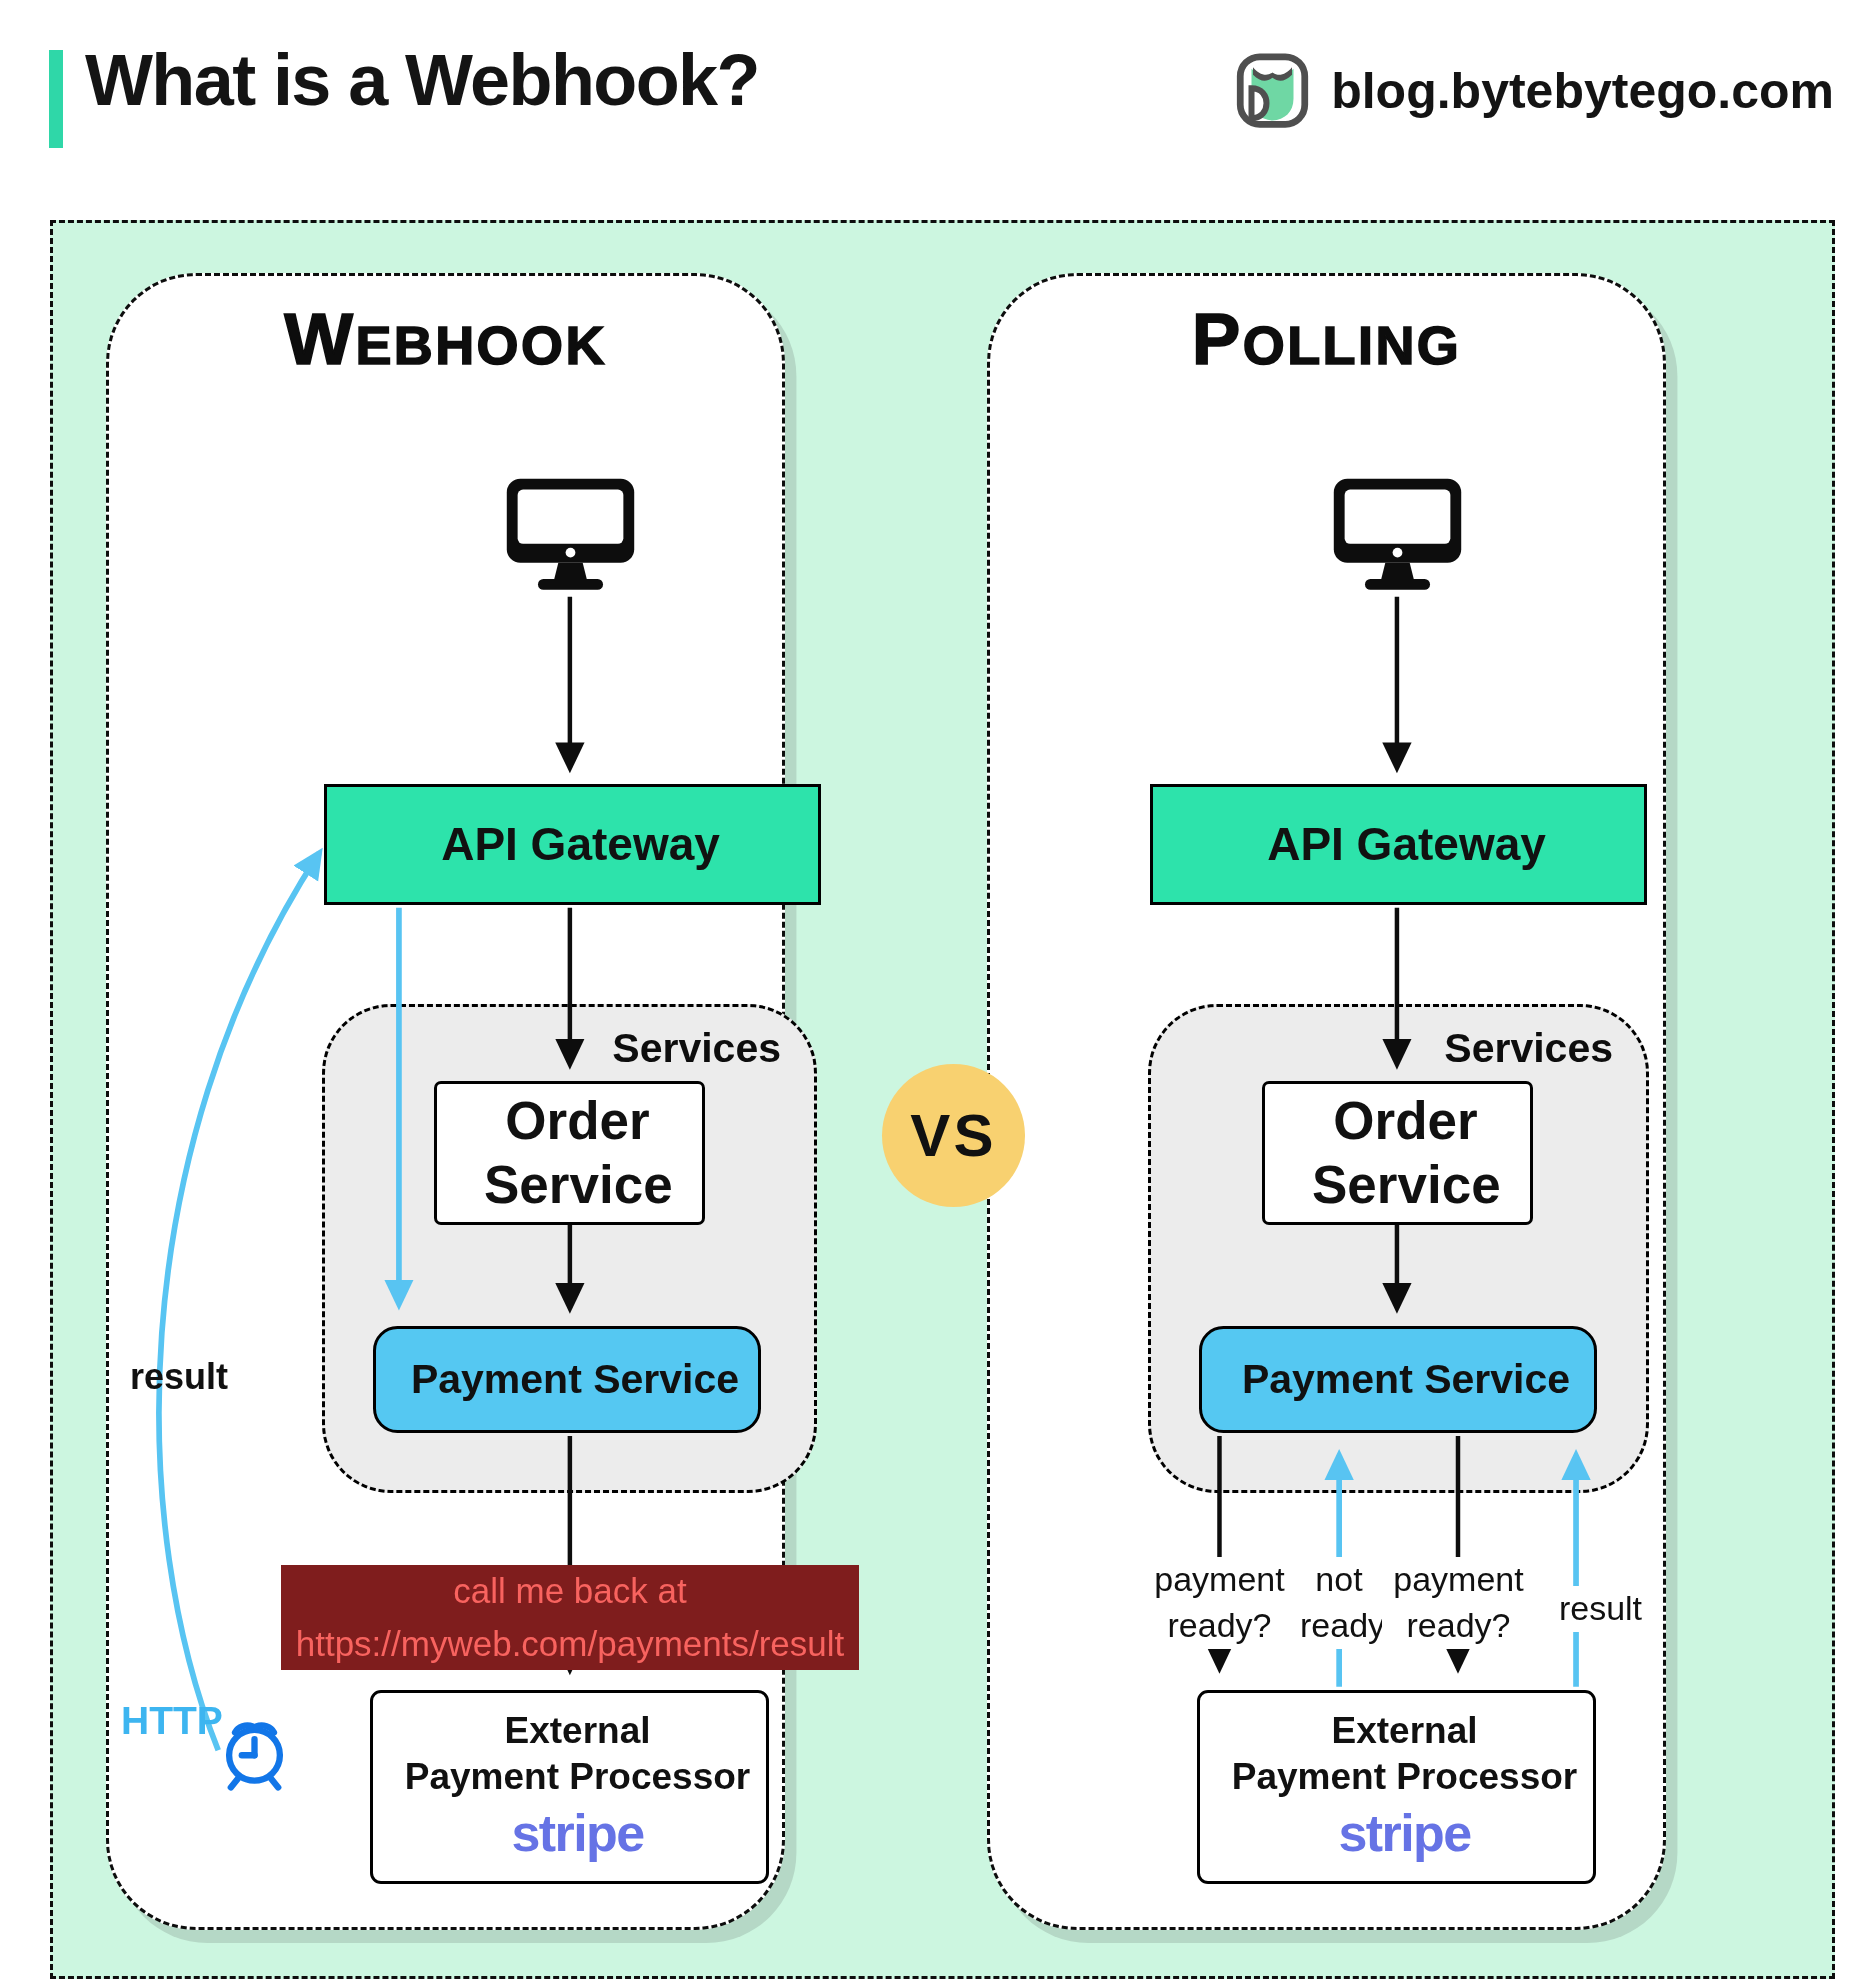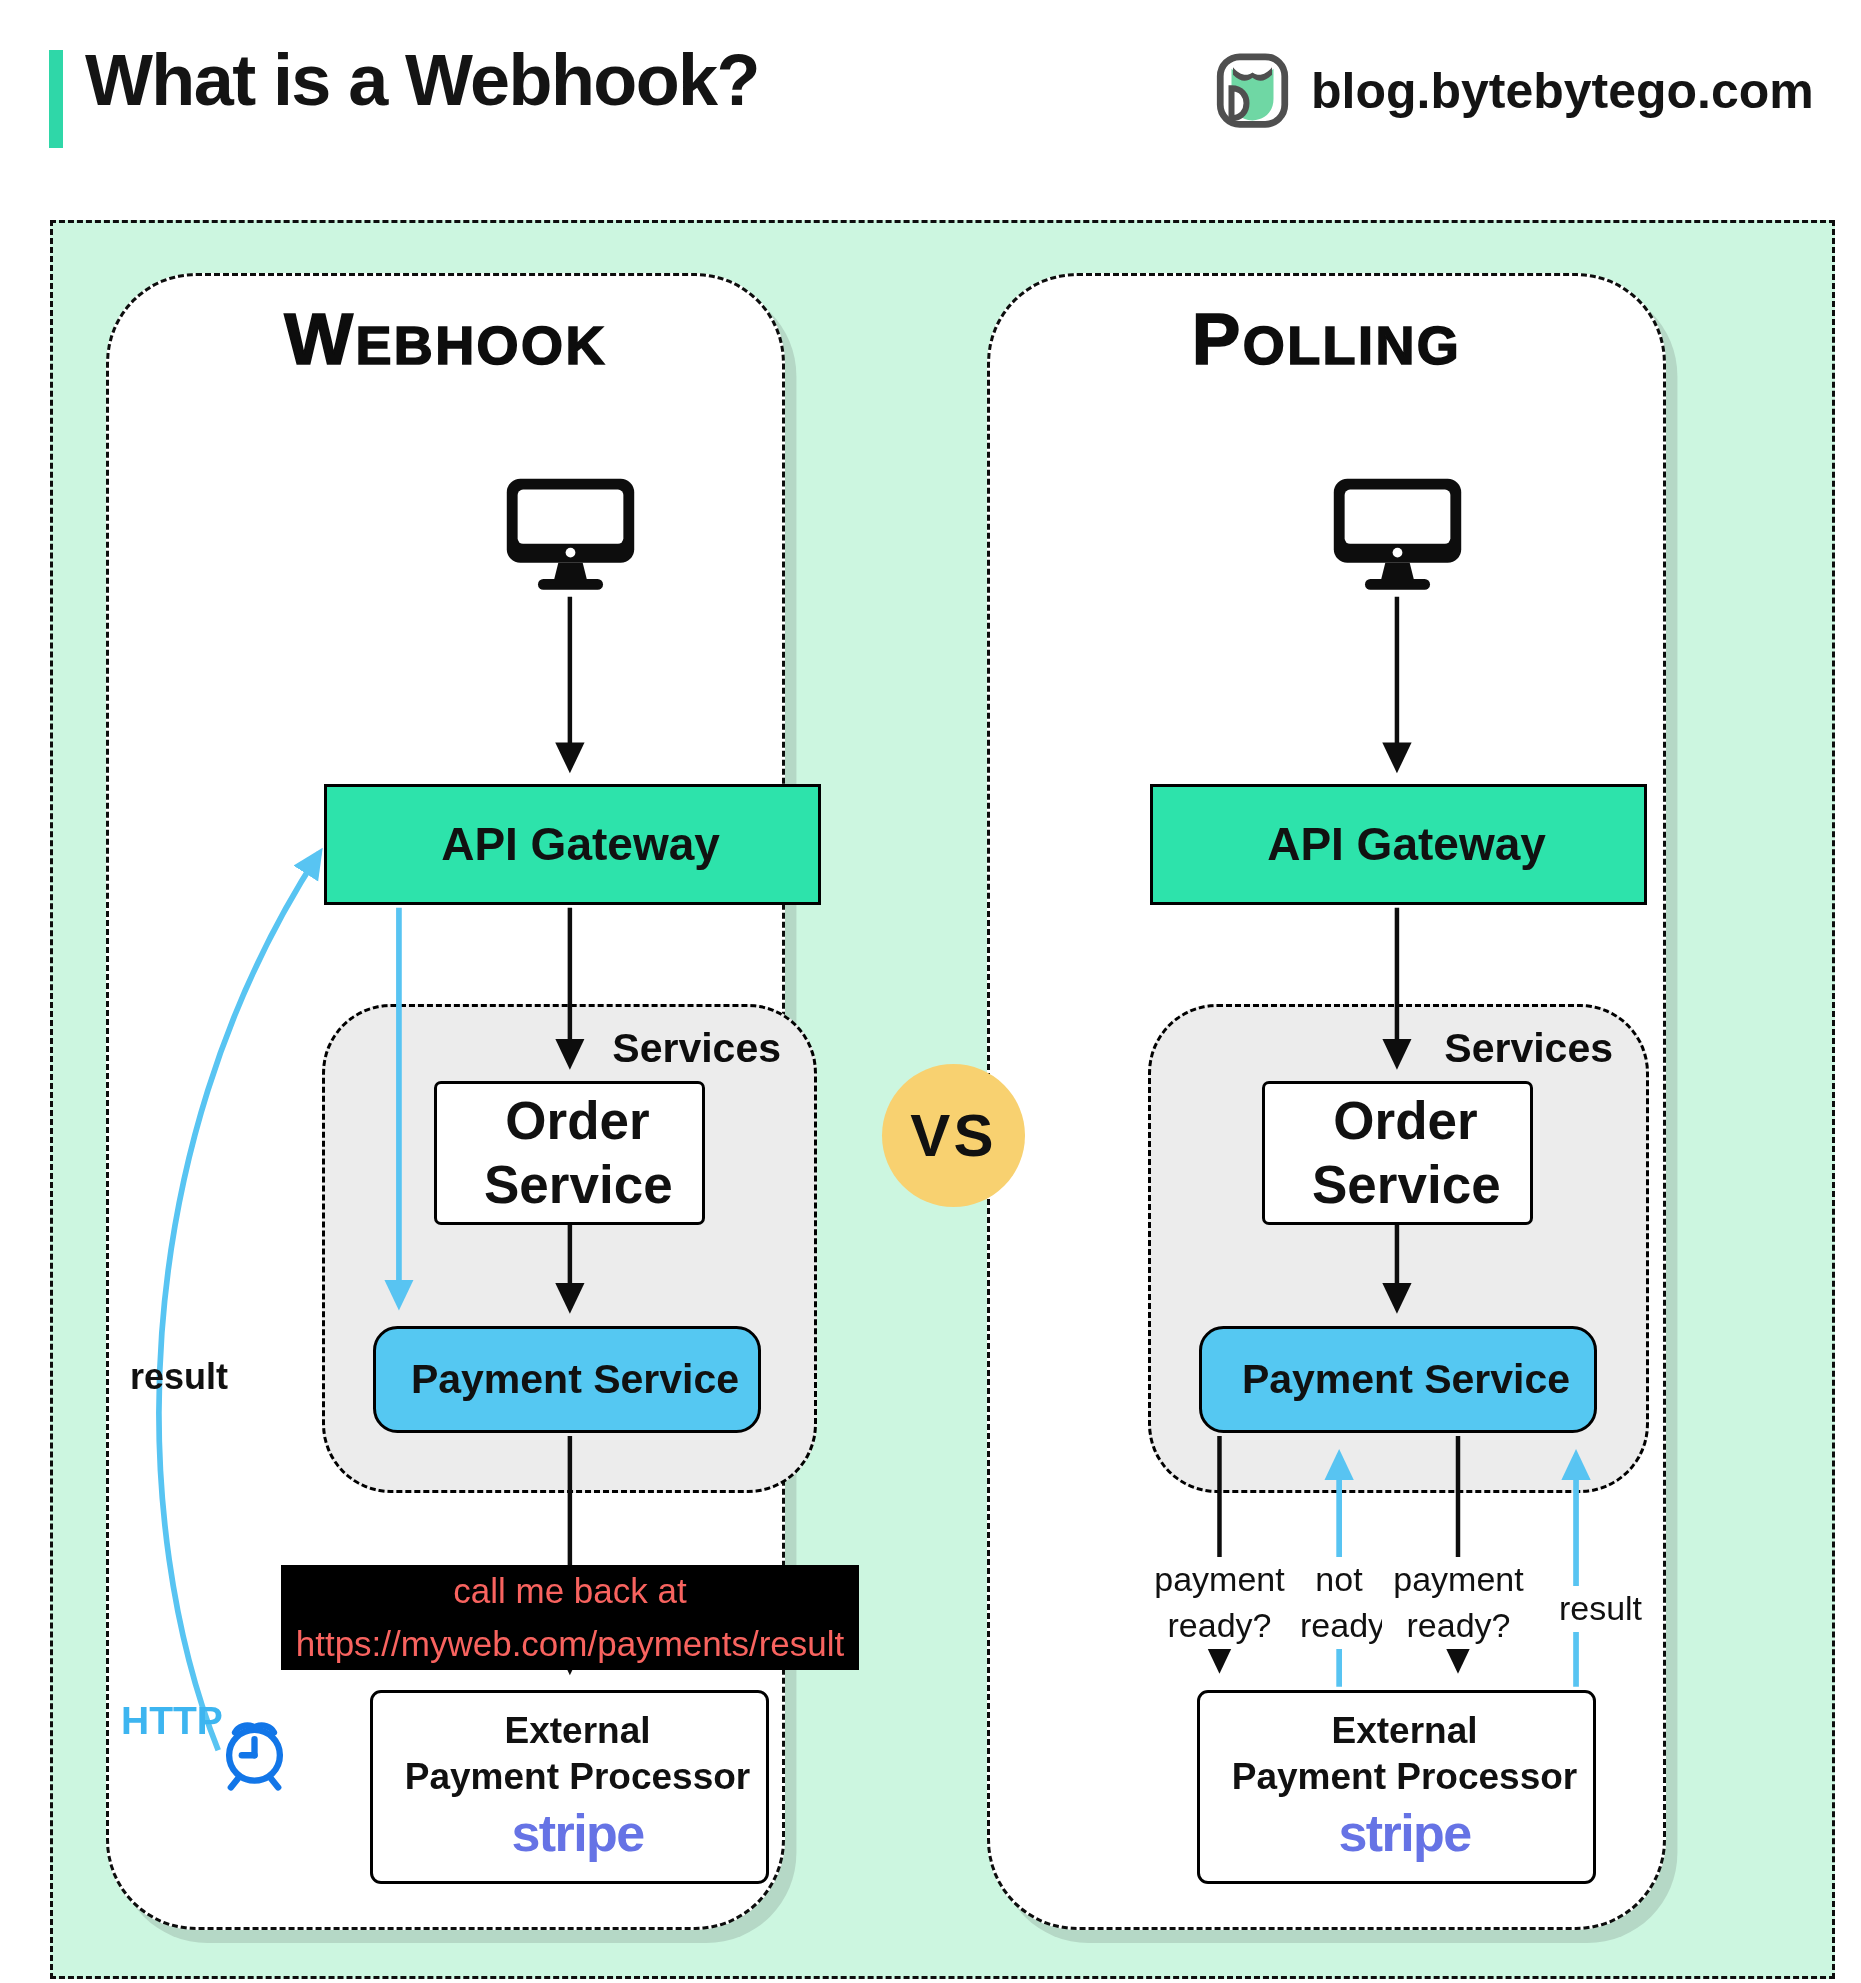--- a/index.html
+++ b/index.html
@@ -3,21 +3,21 @@
 <meta charset="utf-8">
 <style>
   html,body{margin:0;padding:0;background:#fff;}
   .canvas{position:relative;width:1861px;height:1983px;background:#fff;overflow:hidden;
           font-family:"Liberation Sans","DejaVu Sans",sans-serif;color:#111;}
   .abs{position:absolute;box-sizing:border-box;}
 
   
   .accent-bar{left:49px;top:50px;width:14px;height:98px;background:#2fd7a8;}
   .page-title{left:85px;top:39px;font-size:72px;font-weight:800;letter-spacing:-1.6px;color:#141414;}
-  .site-badge{left:1215px;top:50px;width:619px;height:81px;display:flex;align-items:center;gap:21px;}
+  .site-badge{left:1215px;top:50px;width:619px;height:81px;display:flex;align-items:center;gap:21px;justify-content:flex-end;}
   .site-text{font-size:50px;font-weight:600;color:#141414;letter-spacing:0px;}
 
   
   .outer{left:50px;top:220px;width:1785px;height:1759px;background:#ccf6e0;border:3.3px dashed #0d0d0d;}
 
   
   .panel{top:273px;width:679px;height:1657px;background:#ffffff;border:3.3px dashed #0d0d0d;
          border-radius:90px;box-shadow:11.4px 13px 0 #b5d8c6;}
   .panel-left{left:106px;}
   .panel-right{left:987px;}
@@ -44,21 +44,21 @@
   .pay-left{left:373px;top:1326px;width:388px;}
   .pay-right{left:1199px;top:1326px;width:398px;}
   .external{width:399px;height:194px;border-radius:11px;font-size:37px;gap:1.6px;}
   .ext-left{left:370px;top:1690px;}
   .ext-right{left:1197px;top:1690px;}
   .stripe-word{font-size:52px;font-weight:800;letter-spacing:-1.6px;color:#6673e5;margin-top:1px;}
 
   
   .lbl{font-size:34px;color:#111;text-align:center;line-height:1.35;}
   .lbl-white{background:#fff;}
-  .callback{left:281px;top:1565px;width:578px;background:#000000;color:#f8635f;font-size:35px;line-height:1.5;}
+  .callback{left:281px;top:1565px;width:578px;background:#7f1d1d;color:#f8635f;font-size:35px;line-height:1.5;}
   .result-left{left:122px;top:1353px;width:114px;font-weight:bold;font-size:36px;}
   .http-label{left:121px;top:1695px;font-size:39px;font-weight:800;color:#3db5f0;}
   .ask1{left:1143px;top:1557px;width:153px;}
   .notready{left:1300px;top:1557px;width:78px;}
   .ask2{left:1382px;top:1557px;width:153px;}
   .result-right{left:1545px;top:1586px;width:111px;}
 
   
   .vs{left:882px;top:1064px;width:143px;height:143px;border-radius:50%;background:#f8d170;
       display:flex;align-items:center;justify-content:center;font-size:60px;font-weight:600;

